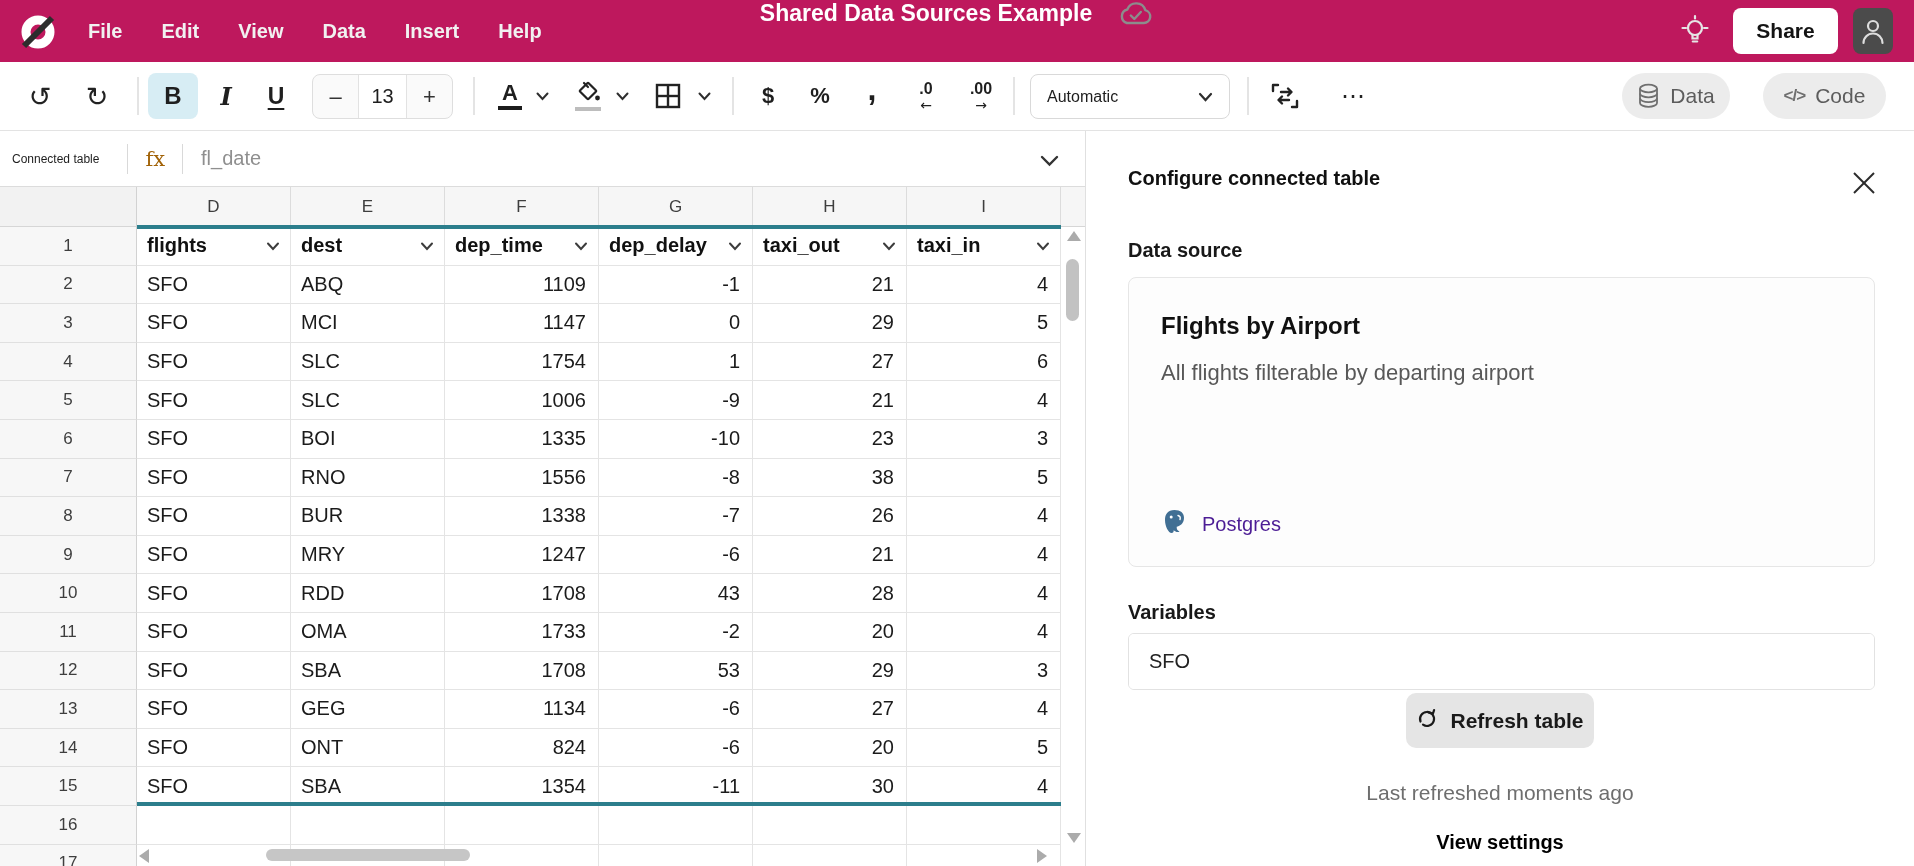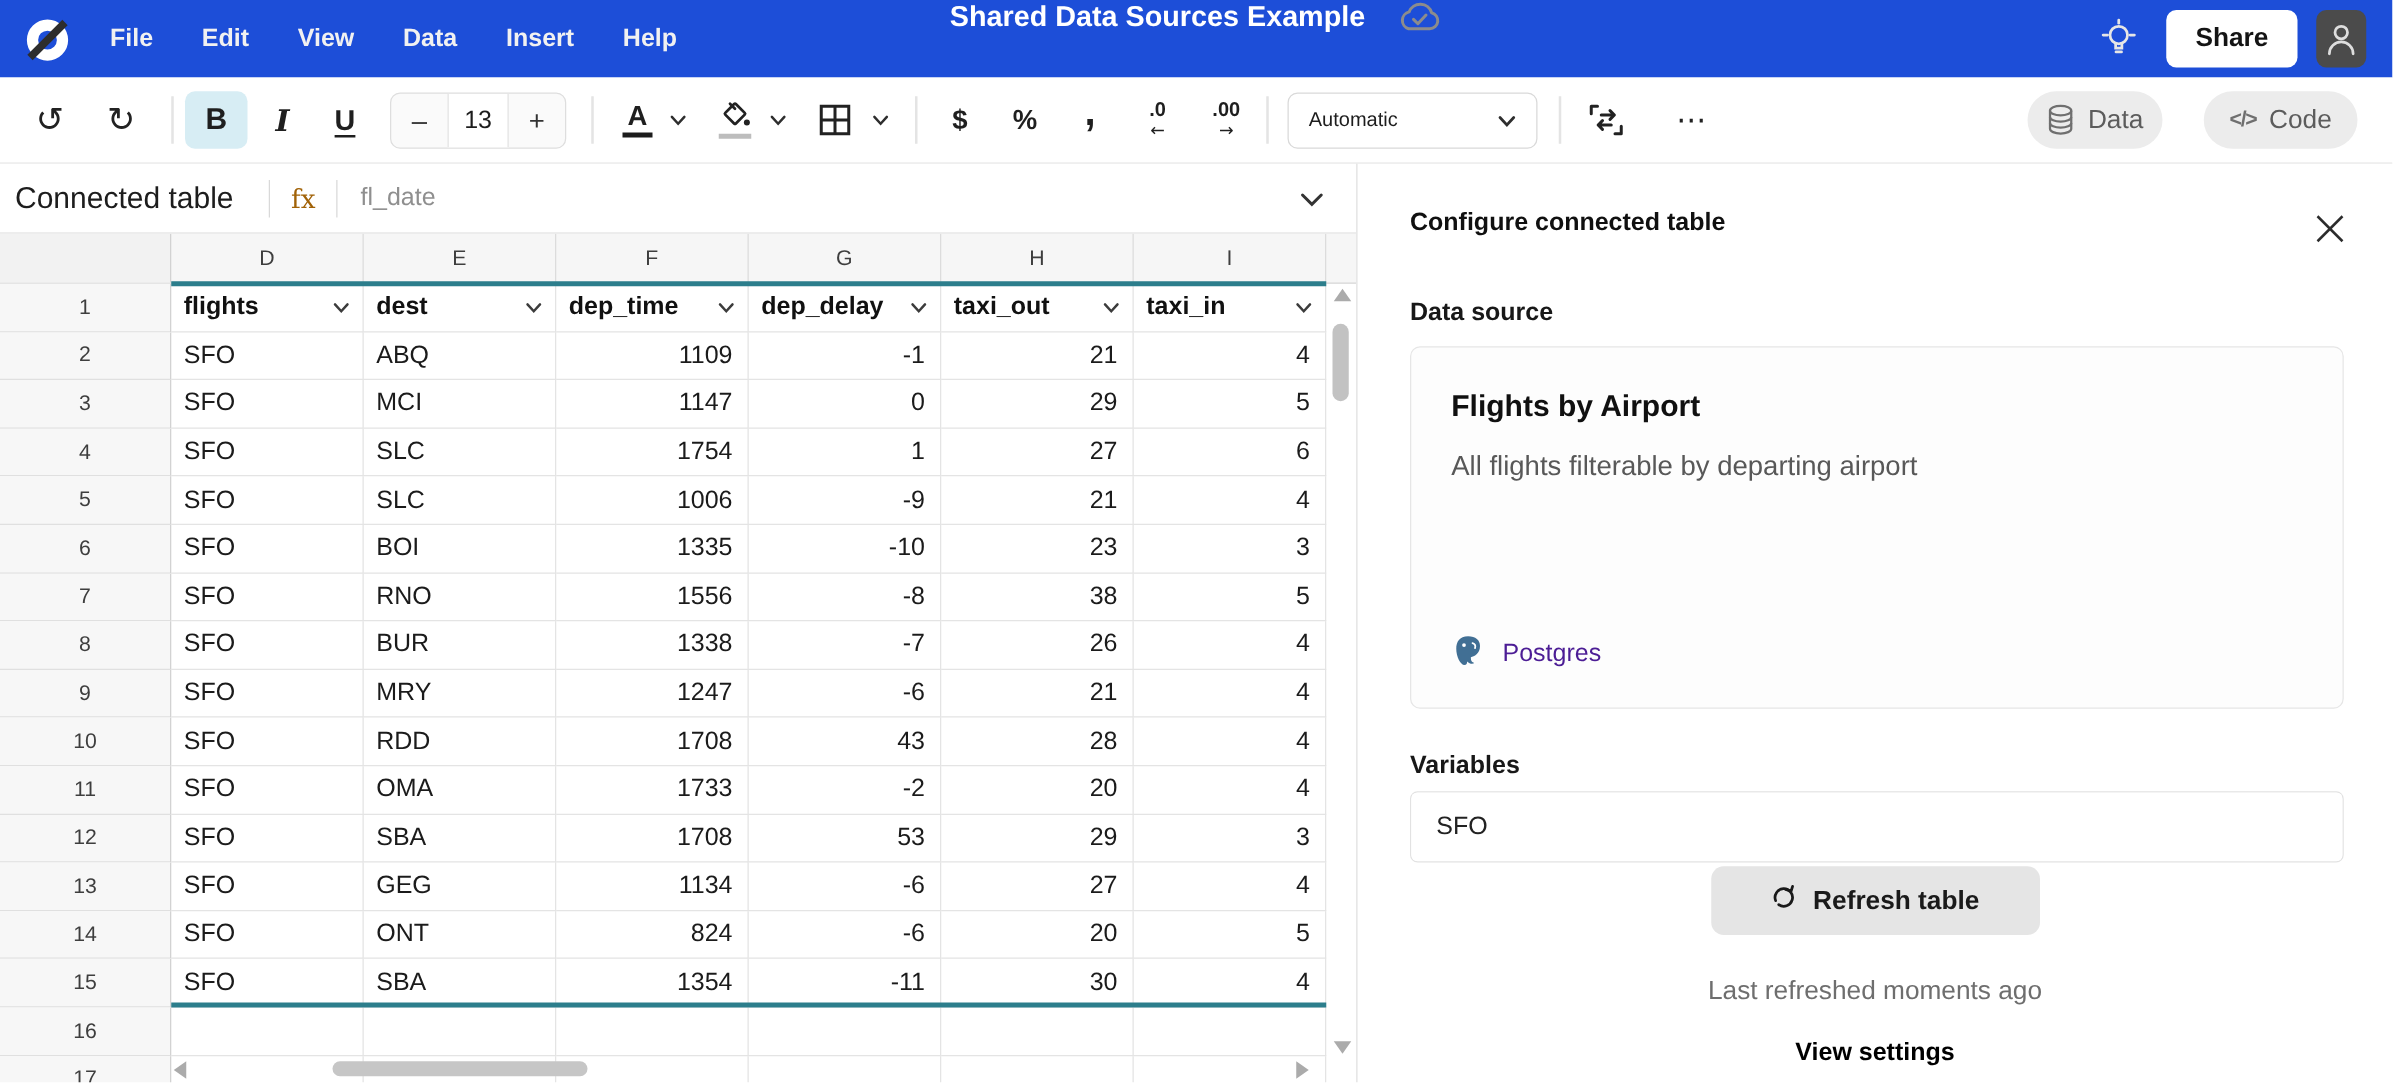--- a/index.html
+++ b/index.html
@@ -54,21 +54,21 @@
   .pill { border-radius:23px; background:#ececec; display:flex; align-items:center; justify-content:center;
           gap:10px; color:#5c5c5c; font-size:21px; }
   .code-glyph { font-size:17px; font-weight:600; color:#6f6f6f; letter-spacing:-1px; }
 
   
   .main { position:absolute; left:0; top:131px; width:1914px; height:735px; }
   .sheet { position:absolute; left:0; top:0; width:1085px; height:735px; }
 
   .formula-bar { position:absolute; left:0; top:0; width:1085px; height:56px; border-bottom:1px solid #dcdcdc;
                  display:flex; align-items:center; background:#fff; }
-  .fb-mode { font-size:24px; color:#1d1d1d; margin-left:12px; }
+  .fb-mode { font-size:12px; color:#1d1d1d; margin-left:12px; }
   .fb-div { width:1px; height:30px; background:#d9d9d9; }
   .fb-fx { font-family:"DejaVu Serif",serif; font-size:21px; color:#a16207; }
   .fb-value { font-size:20px; color:#8f8f8f; }
   .fb-chevron { position:absolute; right:26px; top:22px; }
 
   
   .grid { position:absolute; left:0; top:56px; width:1085px; height:679px; overflow:hidden; background:#fff; }
   .col-strip { position:absolute; left:0; top:0; width:1085px; height:40px; background:#f6f6f6;
                border-bottom:1px solid #d6d6d6; display:flex; }
   .col-corner { flex:0 0 137px; border-right:1px solid #d2d2d2; background:#f2f2f2; }
@@ -114,34 +114,34 @@
   .src-conn { position:absolute; left:32px; bottom:26px; display:flex; align-items:center; gap:14px; }
   .src-conn-label { font-size:20px; color:#4c1d95; }
   .var-row { position:absolute; left:42px; top:502px; width:747px; height:57px; border:1px solid #e2e2e2;
              border-radius:6px; display:flex; overflow:hidden; }
   .var-name-cell { flex:0 0 373px; background:#fafafa; border-right:1px solid #e2e2e2; display:flex;
                    align-items:center; padding-left:18px; gap:16px; }
   .var-type { font-size:19px; color:#4a4a4a; }
   .var-name { font-size:20px; color:#333; }
   .var-value-cell { flex:1; background:#fff; display:flex; align-items:center; padding-left:20px; }
   .var-value { font-size:20px; color:#222; }
-  .refresh-btn { position:absolute; left:0; right:0; top:562px; margin:0 auto; width:263px; height:55px;
+  .refresh-btn { position:absolute; left:0; right:0; top:562px; margin:0 auto; width:188px; height:55px;
                  background:#e5e5e5; border-radius:10px; display:flex; align-items:center; justify-content:center;
                  gap:12px; }
   .refresh-label { font-size:21px; font-weight:700; color:#1a1a1a; }
   .last-refreshed { position:absolute; left:0; right:0; top:650px; text-align:center; font-size:21px; color:#6e6e6e; }
   .view-settings { position:absolute; left:0; right:0; top:700px; text-align:center; font-size:20px;
                    font-weight:600; color:#000000; }
 </style>
 </head>
 <body>
 
 <div class="app">
 
-  <header class="topbar" style="background: #1d4ed8;">
+  <header class="topbar" style="background: #be185d;">
     <span class="logo">
       <svg width="40" height="40" viewBox="0 0 40 40">
         <circle cx="20" cy="21" r="12" fill="none" stroke="#fff" stroke-width="9"></circle>
         <line x1="6" y1="35" x2="34" y2="7" stroke="#2d2d2d" stroke-width="6"></line>
       </svg>
     </span>
     <nav class="menu">
         <span class="menu-item">File</span>
         <span class="menu-item">Edit</span>
         <span class="menu-item">View</span>

